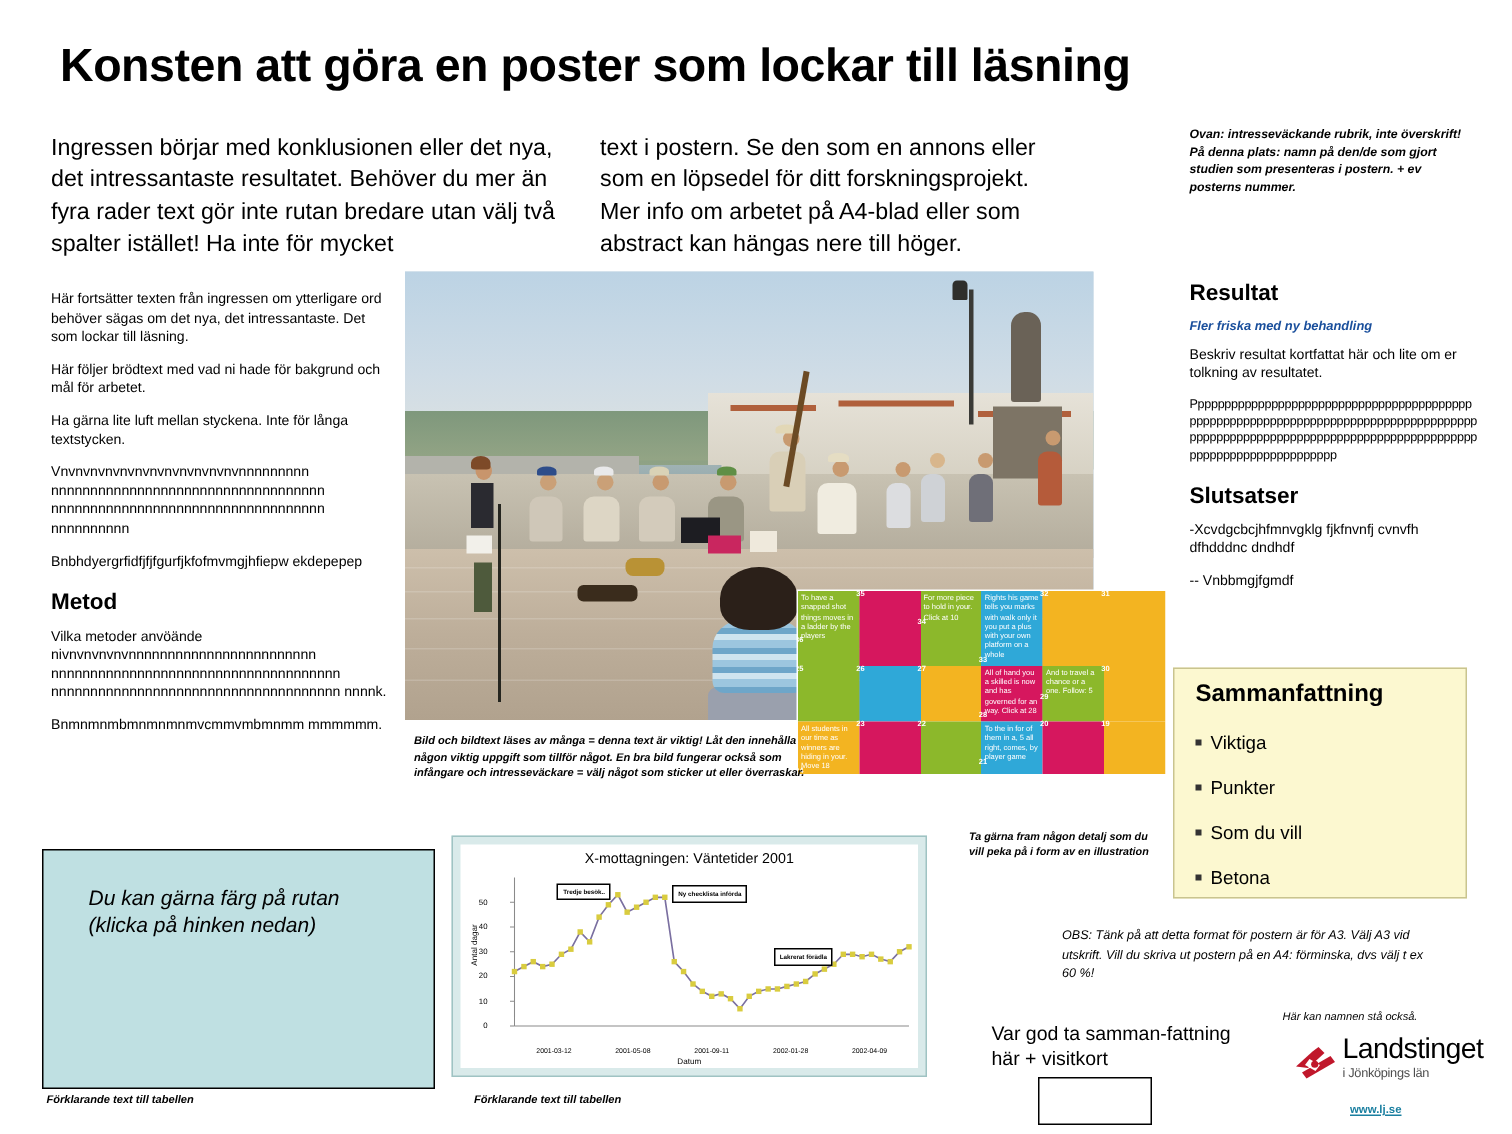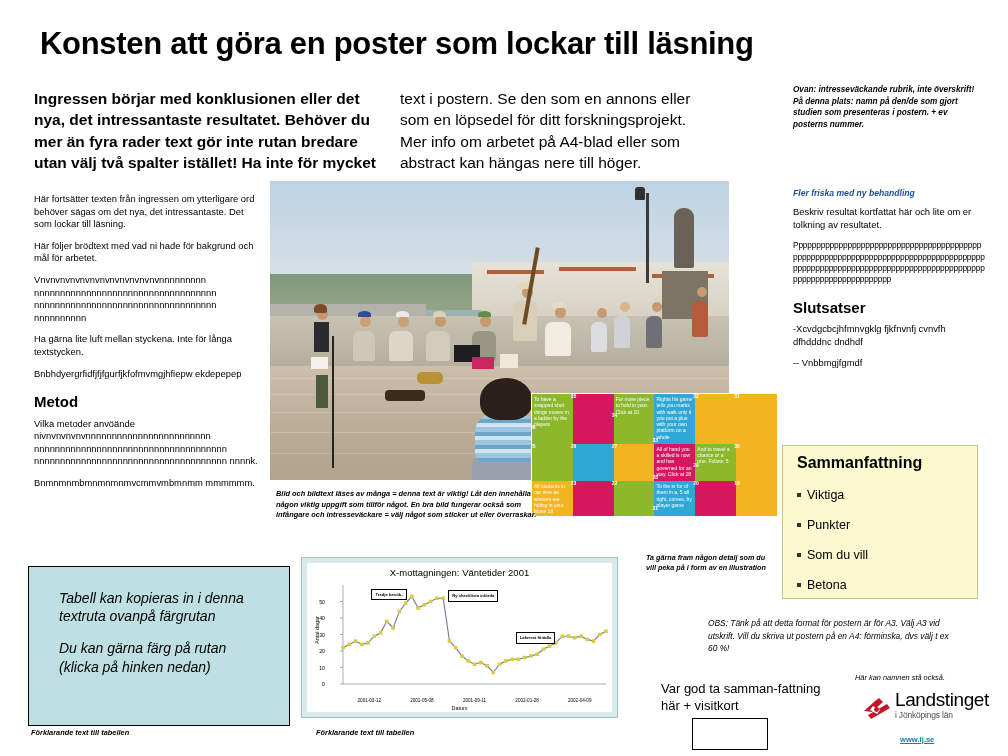--- a/index.html
+++ b/index.html
@@ -19,21 +19,21 @@
     left:40px;top:28px;width:930px;
     font-size:31px;font-weight:bold;
     letter-spacing:-0.3px;
     line-height:1.05;
   }
 
   
   .intro-col{
     font-size:15.5px;line-height:1.38;
   }
-  #intro-col-1{left:34px;top:88px;width:356px;font-weight:bold;}
+  #intro-col-1{left:34px;top:88px;width:356px;}
   #intro-col-2{left:400px;top:88px;width:312px;}
 
   #intro-note{
     left:793px;top:84px;width:190px;
     font-size:8.2px;line-height:1.42;
     font-style:italic;font-weight:bold;
   }
 
   
   #left-col{left:34px;top:193px;width:225px;}
@@ -184,22 +184,22 @@
 
 <div class="abs" id="poster-title">Konsten att göra en poster som lockar till läsning</div>
 
 <div class="abs intro-col" id="intro-col-1">Ingressen börjar med konklusionen eller det nya, det intressantaste resultatet. Behöver du mer än fyra rader text gör inte rutan bredare utan välj två spalter istället! Ha inte för mycket</div>
 <div class="abs intro-col" id="intro-col-2">text i postern. Se den som en annons eller som en löpsedel för ditt forskningsprojekt. Mer info om arbetet på A4-blad eller som abstract kan hängas nere till höger.</div>
 <div class="abs" id="intro-note">Ovan: intresseväckande rubrik, inte överskrift! På denna plats: namn på den/de som gjort studien som presenteras i postern. + ev posterns nummer.</div>
 
 <div class="abs" id="left-col">
   <p class="body-text">Här fortsätter texten från ingressen om ytterligare ord behöver sägas om det nya, det intressantaste. Det som lockar till läsning.</p>
   <p class="body-text">Här följer brödtext med vad ni hade för bakgrund och mål för arbetet.</p>
+  <p class="body-text">Ha gärna lite luft mellan styckena. Inte för långa textstycken.</p>
   <p class="body-text">Vnvnvnvnvnvnvnvnvnvnvnvnvnnnnnnnnn nnnnnnnnnnnnnnnnnnnnnnnnnnnnnnnnnnn nnnnnnnnnnnnnnnnnnnnnnnnnnnnnnnnnnn nnnnnnnnnn</p>
-  <p class="body-text">Ha gärna lite luft mellan styckena. Inte för långa textstycken.</p>
   <p class="body-text">Bnbhdyergrfidfjfjfgurfjkfofmvmgjhfiepw ekdepepep</p>
   <h2 class="sec-head">Metod</h2>
   <p class="body-text">Vilka metoder anvöände nivnvnvnvnvnnnnnnnnnnnnnnnnnnnnnnnn nnnnnnnnnnnnnnnnnnnnnnnnnnnnnnnnnnnnn nnnnnnnnnnnnnnnnnnnnnnnnnnnnnnnnnnnnn nnnnk.</p>
   <p class="body-text">Bnmnmnmbmnmnmnmvcmmvmbmnmm mmmmmm.</p>
 </div>
 
 <div class="abs" id="main-photo">
   <div id="photo-sky"></div>
   <div id="photo-hills"></div>
   <div id="photo-bldgs">
@@ -340,38 +340,38 @@
       <div class="cellnum">19</div>
     </div>
     <div class="ladder" style="left:27%;top:8%;width:34%;height:7px;transform:rotate(28deg);"></div>
     <div class="ladder" style="left:60%;top:12%;width:30%;height:7px;transform:rotate(34deg);"></div>
   </div>
 
 <div class="abs" id="photo-caption">Bild och bildtext läses av många = denna text är viktig! Låt den innehålla någon viktig uppgift som tillför något. En bra bild fungerar också som infångare och intresseväckare = välj något som sticker ut eller överraskar.</div>
 <div class="abs" id="illus-note">Ta gärna fram någon detalj som du vill peka på i form av en illustration</div>
 
 <div class="abs" id="right-col">
+  <h2 class="sec-head first">Resultat</h2>
   <div id="result-sub">Fler friska med ny behandling</div>
   <p class="body-text">Beskriv resultat kortfattat här och lite om er tolkning av resultatet.</p>
   <p class="pfill">Pppppppppppppppppppppppppppppppppppppppppppppppppppppppppppppppppppppppppppppppppppppppppppppppppppppppppppppppppppppppppppppppppppppppppppppppppppppp</p>
   <h2 class="sec-head">Slutsatser</h2>
   <p class="body-text">-Xcvdgcbcjhfmnvgklg fjkfnvnfj cvnvfh dfhdddnc dndhdf</p>
   <p class="body-text">-- Vnbbmgjfgmdf</p>
 </div>
 
 <div class="abs" id="summary-box">
   <div id="summary-title">Sammanfattning</div>
   <div class="bullet"><span class="sq"></span><span>Viktiga</span></div>
   <div class="bullet"><span class="sq"></span><span>Punkter</span></div>
   <div class="bullet"><span class="sq"></span><span>Som du vill</span></div>
   <div class="bullet"><span class="sq"></span><span>Betona</span></div>
 </div>
 
 <div class="abs" id="tablebox">
-  <p>Tabell kan kopieras in i denna textruta ovanpå färgrutan</p>
   <p>Du kan gärna färg på rutan (klicka på hinken nedan)</p>
 </div>
 <div class="abs" id="tablebox-caption">Förklarande text till tabellen</div>
 
 <div class="abs" id="chart-frame">
   <div id="chart-inner">
     <div id="chart-title">X-mottagningen: Väntetider 2001</div>
     <div id="chart-ylabel">Antal dagar</div>
     <div id="chart-xlabel">Datum</div>
     <svg id="chart-svg" width="307" height="151" viewBox="0 0 307 151" style="position:absolute;left:0;top:0;">

